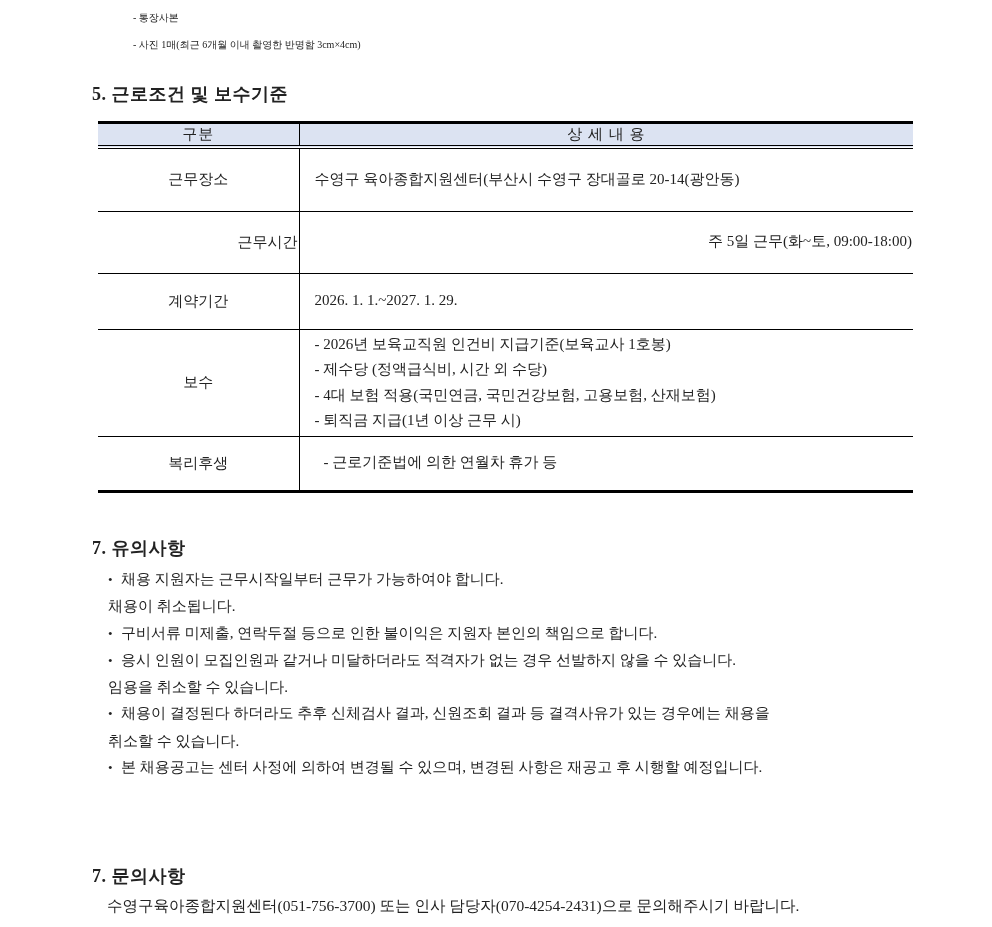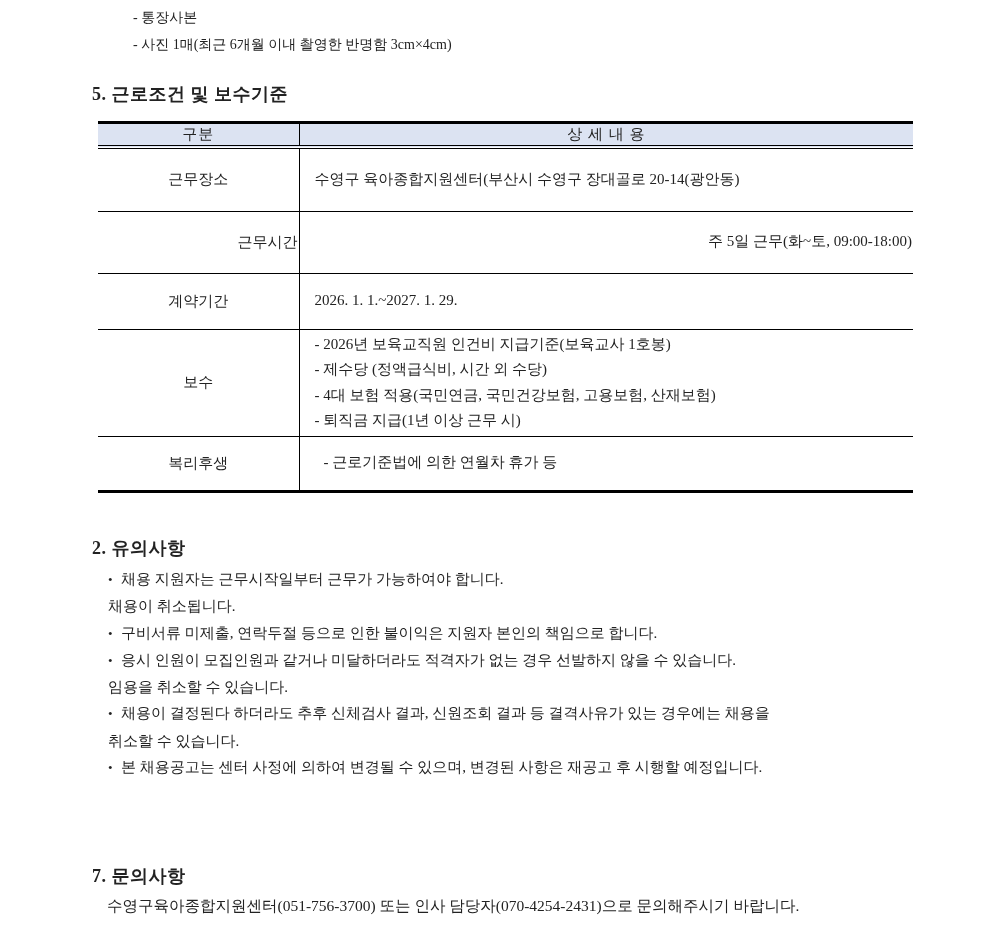--- a/index.html
+++ b/index.html
@@ -10,21 +10,21 @@
   *{box-sizing:border-box;}
   html,body{margin:0;padding:0;}
   body{
     width:992px;height:927px;background:#ffffff;overflow:hidden;
     font-family:"Liberation Serif","DejaVu Serif",serif;
     color:var(--ink);
   }
   .doc{position:relative;width:992px;height:927px;}
 
   
-  .dash-list{position:absolute;left:133px;top:4px;font-size:14px;line-height:27px;}
+  .dash-list{position:absolute;left:133px;top:4px;font-size:10px;line-height:27px;}
   .dash-line{white-space:nowrap;}
 
   
   .sec-title{position:absolute;left:92px;font-size:18px;font-weight:bold;white-space:nowrap;letter-spacing:.5px;font-family:Liberation Serif, serif;}
   .t5{top:82px;}
   .t6{top:536px;}
   .t7{top:864px;}
 
   
   table.cond{
@@ -115,21 +115,21 @@
       </tr>
       <tr class="r5">
         <td class="label">복리후생</td>
         <td class="detail pad-more">
           <div class="dline">- 근로기준법에 의한 연월차 휴가 등</div>
         </td>
       </tr>
     </tbody>
   </table>
 
-  <div class="sec-title t6">2. 유의사항</div>
+  <div class="sec-title t6">7. 유의사항</div>
 
   <div class="bullets">
     <div class="bline"><span class="marker">•</span><span>채용 지원자는 근무시작일부터 근무가 가능하여야 합니다.</span></div>
     <div class="bline cont">채용이 취소됩니다.</div>
     <div class="bline"><span class="marker">•</span><span>구비서류 미제출, 연락두절 등으로 인한 불이익은 지원자 본인의 책임으로 합니다.</span></div>
     <div class="bline"><span class="marker">•</span><span>응시 인원이 모집인원과 같거나 미달하더라도 적격자가 없는 경우 선발하지 않을 수 있습니다.</span></div>
     <div class="bline cont">임용을 취소할 수 있습니다.</div>
     <div class="bline"><span class="marker">•</span><span>채용이 결정된다 하더라도 추후 신체검사 결과, 신원조회 결과 등 결격사유가 있는 경우에는 채용을</span></div>
     <div class="bline cont">취소할 수 있습니다.</div>
     <div class="bline"><span class="marker">•</span><span>본 채용공고는 센터 사정에 의하여 변경될 수 있으며, 변경된 사항은 재공고 후 시행할 예정입니다.</span></div>

